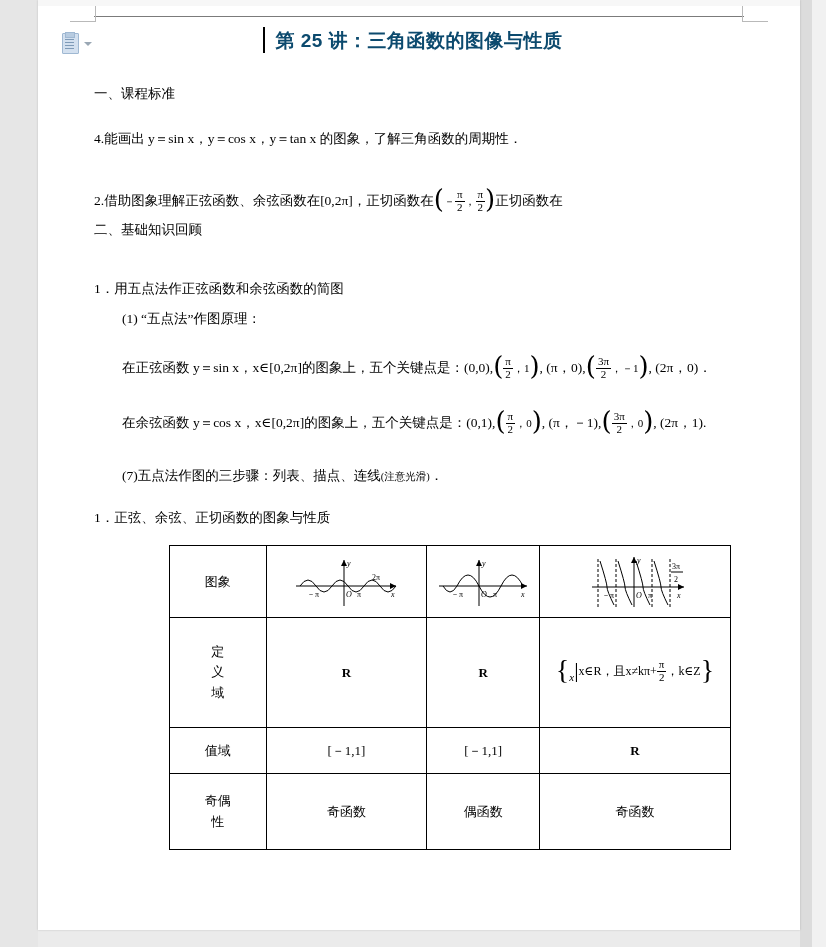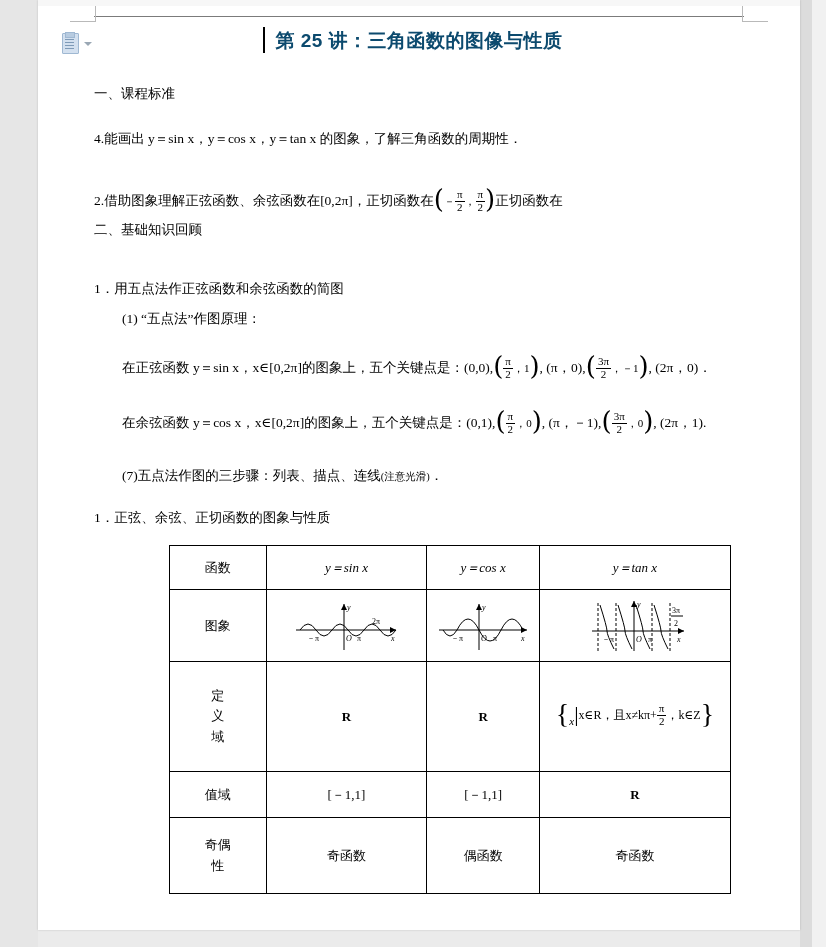--- a/index.html
+++ b/index.html
@@ -128,26 +128,20 @@
     </div>
 
     <div class="para" style="left:84px;top:466px;">
       <span>(7)五点法作图的三步骤：列表、描点、连线</span><span class="tiny">(注意光滑)</span><span>．</span>
     </div>
 
     <div class="para" style="left:56px;top:508px;">1．正弦、余弦、正切函数的图象与性质</div>
 
     <table class="tbl">
       <tbody>
-          <tr class="rowh">
-        <td class="c1">函数</td>
-        <td class="c2 mi">y＝sin x</td>
-        <td class="c3 mi">y＝cos x</td>
-        <td class="c4 mi">y＝tan x</td>
-      </tr>
 
       <tr class="rowg">
         <td class="c1">图象</td>
         <td class="c2">
           <svg class="graph" width="120" height="52" viewBox="0 0 120 52">
             <g stroke="#000" fill="none" stroke-width="1">
               <line x1="10" y1="30" x2="110" y2="30"></line>
               <line x1="58" y1="4" x2="58" y2="50"></line>
               <path d="M14,30 q8,-12 16,0 q8,12 16,0"></path>
               <path d="M46,30 q8,-12 16,0 q8,12 16,0"></path>

